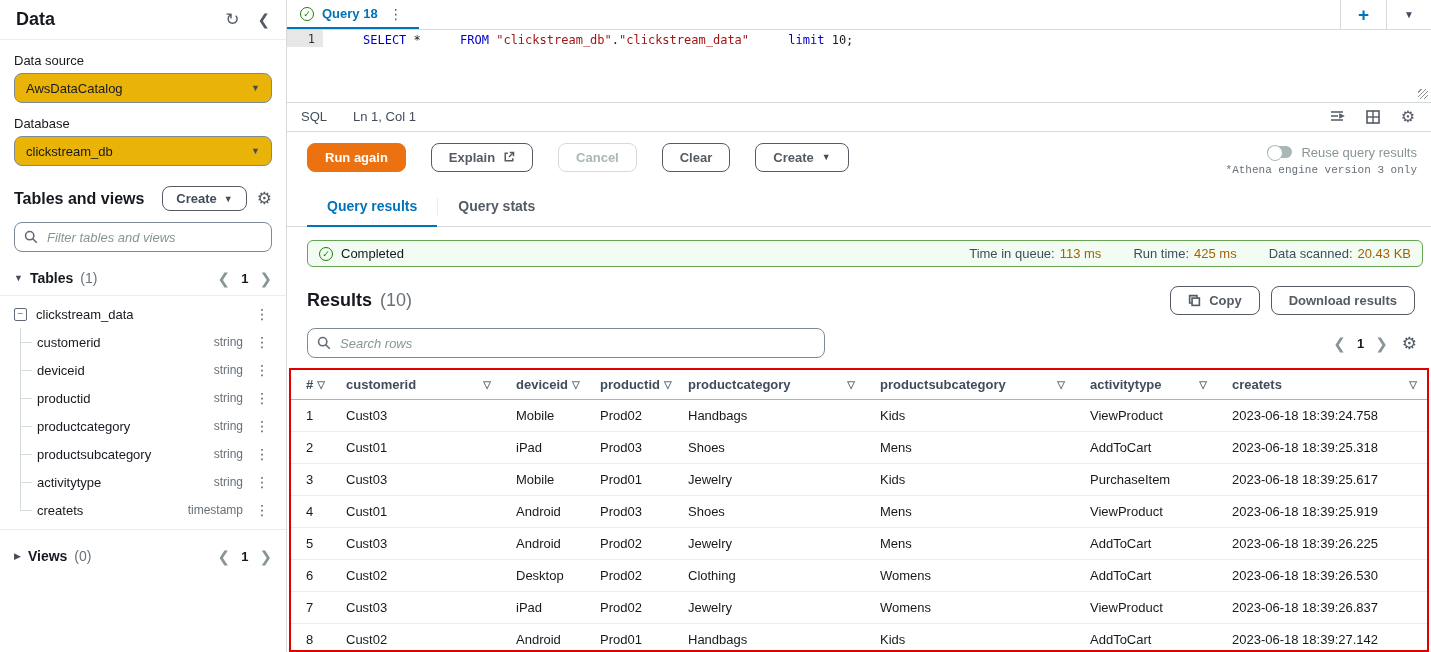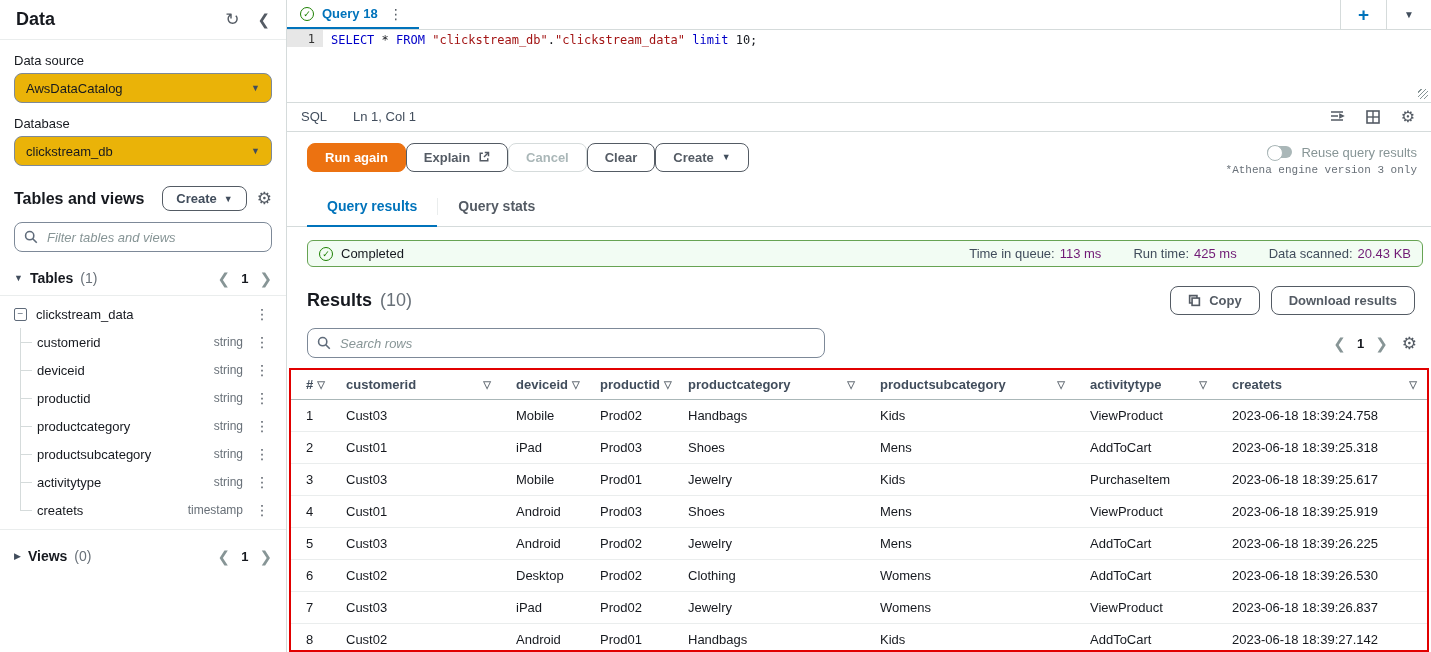--- a/index.html
+++ b/index.html
@@ -68,33 +68,33 @@
   .qtab-label { color:#0073bb; font-weight:bold; font-size:13px; }
   .tab-right { margin-left:auto; display:flex; align-items:center; }
   .vdiv { width:1px; background:#d5dbdb; align-self:stretch; }
   .plus-btn { color:#0073bb; font-size:19px; font-weight:bold; padding:0 17px; cursor:pointer; }
   .caret-btn { color:#414d5c; font-size:10px; padding:0 17px; cursor:pointer; }
 
   .editor { height:73px; display:flex; position:relative; font-family:"DejaVu Sans Mono", monospace; font-size:12px; }
   .gutter { width:36px; text-align:right; }
   .ln { display:block; background:#e7e7e7; color:#333; padding:2px 8px 1px 0; }
   .code { margin:0; padding:2px 0 0 8px; line-height:17px; white-space:pre; }
-  .tok-keyword { color:#0000c8; }
+  .tok-keyword { color:#0000c8;margin-left:32px; }
   .tok-string { color:#a31515; }
   .tok-number { color:#16191f; }
   .tok-plain { color:#16191f; }
   .resize-handle { position:absolute; right:3px; bottom:3px; width:10px; height:10px; cursor:nwse-resize;
                    background:repeating-linear-gradient(135deg, transparent 0 2px, #879596 2px 3px); }
 
   .statusbar { height:30px; border-top:1px solid #d5dbdb; border-bottom:1px solid #d5dbdb;
                display:flex; align-items:center; gap:26px; padding:0 16px 0 14px; font-size:13px; color:#414d5c; }
   .sb-right { margin-left:auto; display:flex; align-items:center; gap:20px; color:#545b64; }
   .sb-right .gear { font-size:16px; }
 
-  .actions { display:flex; align-items:flex-start; gap:0; padding:11px 14px 11px 20px; }
+  .actions { display:flex; align-items:flex-start; gap:25px; padding:11px 14px 11px 20px; }
   .btn { display:flex; align-items:center; gap:8px; border:1px solid #545b64; border-radius:8px;
          background:#fff; color:#545b64; font-weight:bold; font-size:13px; padding:6px 17px;
          cursor:pointer; font-family:inherit; }
   .btn-primary { background:#ec7211; border-color:#ec7211; color:#ffffff; }
   .btn-disabled { color:#aab7b8; border-color:#d5dbdb; cursor:default; }
   .reuse { margin-left:auto; display:flex; flex-direction:column; align-items:flex-end; gap:4px; padding-top:2px; }
   .toggle-row { display:flex; align-items:center; gap:9px; color:#879596; font-size:13px; }
   .toggle { width:25px; height:12px; background:#aab7b8; border-radius:7px; position:relative; cursor:pointer; }
   .toggle::after { content:""; position:absolute; left:0; top:-1px; width:14px; height:14px;
                    background:#fff; border:1px solid #aab7b8; border-radius:50%; }
@@ -107,21 +107,21 @@
   .tab2.active::after { content:""; position:absolute; left:0; right:0; bottom:-1px; height:2px; background:#0073bb; }
   .tabsep { width:1px; background:#eaeded; margin:11px 0; }
 
   .banner { margin:13px 8px 0 20px; height:28px; border:1px solid #67a353; border-radius:6px;
             background:#f2fcf3; display:flex; align-items:center; gap:8px; padding:0 11px; font-size:13px; }
   .gcheck { width:14px; height:14px; border:1.5px solid #1d8102; border-radius:50%; color:#1d8102;
             font-size:9px; display:flex; align-items:center; justify-content:center; }
   .banner-stats { margin-left:auto; display:flex; gap:32px; }
   .stat { display:flex; gap:5px; }
   .stat-label { color:#414d5c; }
-  .stat-value { color:#701a75; }
+  .stat-value { color:#a16207; }
 
   .results-head { display:flex; align-items:center; gap:8px; margin:19px 16px 0 20px; }
   .rh-title { font-size:18px; font-weight:bold; margin:0; }
   .rh-count { font-size:18px; color:#687078; }
   .rh-buttons { margin-left:auto; display:flex; gap:11px; }
 
   .search-row { display:flex; align-items:center; margin:13px 14px 0 20px;gap:16px; }
   .search-rows-box { width:518px; margin-top:0; }
   .sr-right { margin-left:auto; display:flex; align-items:center; gap:14px; }
 

